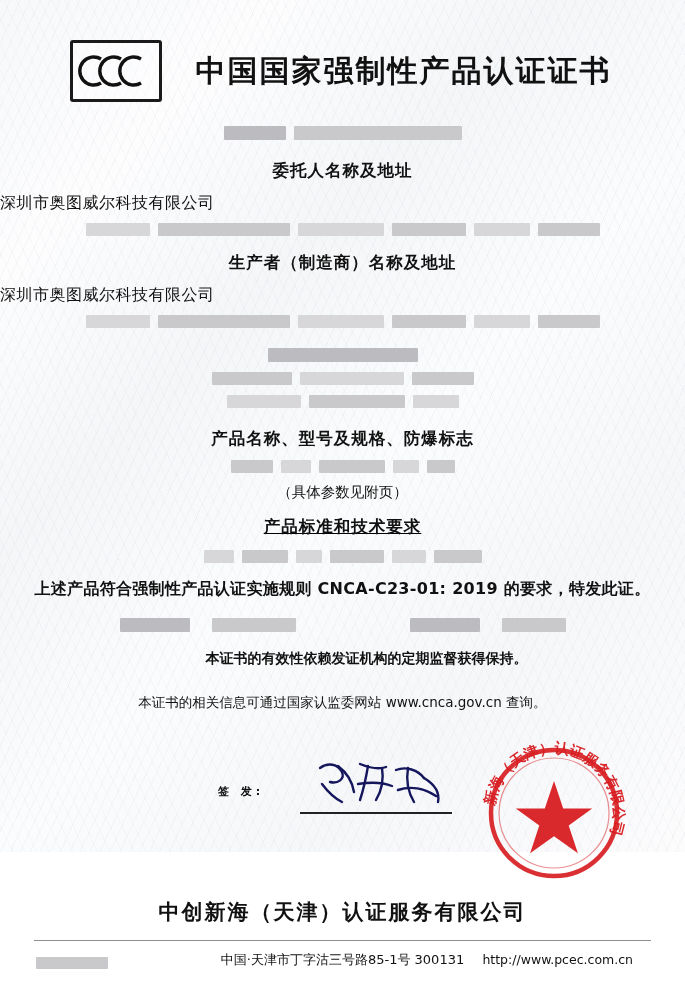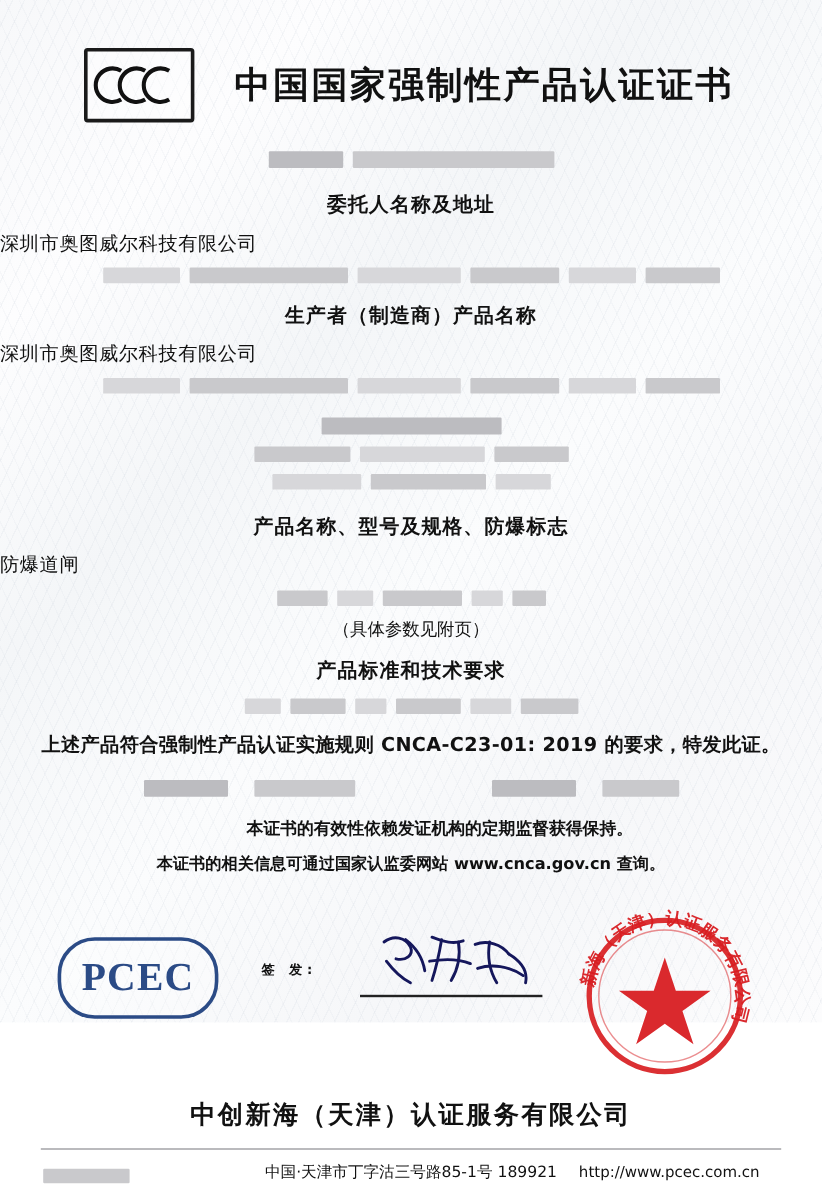--- a/index.html
+++ b/index.html
@@ -258,21 +258,21 @@
         <span class="redact light" style="width:64px;"></span>
         <span class="redact" style="width:132px;"></span>
         <span class="redact light" style="width:86px;"></span>
         <span class="redact" style="width:74px;"></span>
         <span class="redact light" style="width:56px;"></span>
         <span class="redact" style="width:62px;"></span>
       </div>
     </div>
 
     <div class="sec" style="margin-top:16px;">
-      <div class="label">生产者（制造商）产品名称</div>
+      <div class="label">生产者（制造商）名称及地址</div>
       <div class="value" style="margin-top:11px;">深圳市奥图威尔科技有限公司</div>
       <div class="redact-row" style="margin-top:9px;">
         <span class="redact light" style="width:64px;"></span>
         <span class="redact" style="width:132px;"></span>
         <span class="redact light" style="width:86px;"></span>
         <span class="redact" style="width:74px;"></span>
         <span class="redact light" style="width:56px;"></span>
         <span class="redact" style="width:62px;"></span>
       </div>
     </div>
@@ -288,32 +288,31 @@
       </div>
       <div class="redact-row" style="margin-top:10px;">
         <span class="redact light" style="width:74px;"></span>
         <span class="redact" style="width:96px;"></span>
         <span class="redact light" style="width:46px;"></span>
       </div>
     </div>
 
     <div class="sec" style="margin-top:20px;">
       <div class="label">产品名称、型号及规格、防爆标志</div>
-      <div class="value" style="margin-top:11px;">防爆道闸</div>
       <div class="redact-row" style="margin-top:10px;">
         <span class="redact" style="width:42px;"></span>
         <span class="redact light" style="width:30px;"></span>
         <span class="redact" style="width:66px;"></span>
         <span class="redact light" style="width:26px;"></span>
         <span class="redact" style="width:28px;"></span>
       </div>
       <div class="small-note" style="margin-top:10px;">（具体参数见附页）</div>
     </div>
 
-    <div class="sec" style="">
+    <div class="sec" style="text-decoration:underline;">
       <div class="label">产品标准和技术要求</div>
       <div class="redact-row" style="margin-top:12px;">
         <span class="redact light" style="width:30px;"></span>
         <span class="redact" style="width:46px;"></span>
         <span class="redact light" style="width:26px;"></span>
         <span class="redact" style="width:54px;"></span>
         <span class="redact light" style="width:34px;"></span>
         <span class="redact" style="width:48px;"></span>
       </div>
     </div>
@@ -321,24 +320,23 @@
     <div class="statement">上述产品符合强制性产品认证实施规则 CNCA-C23-01: 2019 的要求，特发此证。</div>
 
     <div class="redact-row" style="margin-top:18px;">
       <span class="redact dark" style="width:70px;height:14px;margin-right:18px;"></span>
       <span class="redact" style="width:84px;height:14px;margin-right:110px;"></span>
       <span class="redact dark" style="width:70px;height:14px;margin-right:18px;"></span>
       <span class="redact" style="width:64px;height:14px;"></span>
     </div>
 
     <div class="note1" style="margin-top:18px;margin-left:48px;">本证书的有效性依赖发证机构的定期监督获得保持。</div>
-    <div class="note2" style="margin-top:11px;font-weight:bold;">本证书的相关信息可通过国家认监委网站 www.cnca.gov.cn 查询。</div>
+    <div class="note2" style="margin-top:26px;">本证书的相关信息可通过国家认监委网站 www.cnca.gov.cn 查询。</div>
 
     <div class="sig-area">
-      <div class="pcec-logo">PCEC</div>
 
       <div class="sig-label">签  发:</div>
       <div class="sig-line"></div>
       <div class="sig-script">
         <svg width="140" height="60" viewBox="0 0 140 60" aria-hidden="true">
           <g fill="none" stroke="#15175c" stroke-width="2.4" stroke-linecap="round">
             <path d="M8 14 C16 8, 26 10, 30 18 C33 25, 26 30, 18 28"></path>
             <path d="M10 30 C16 38, 22 44, 30 48"></path>
             <path d="M26 12 C34 18, 40 26, 42 38"></path>
             <path d="M48 10 C58 14, 66 16, 74 13"></path>
@@ -368,18 +366,18 @@
       </div>
     </div>
 
     <div class="company">中创新海（天津）认证服务有限公司</div>
 
     <div class="footer-rule"></div>
     <div class="footer">
       <span class="footer-code">
         <span class="redact" style="width:72px;height:12px;"></span>
       </span>
-      <div class="footer-addr">中国·天津市丁字沽三号路85-1号  189921</div>
+      <div class="footer-addr">中国·天津市丁字沽三号路85-1号  300131</div>
       <div class="footer-url">http://www.pcec.com.cn</div>
     </div>
 
   </div>
 </div>
 
 </body></html>

